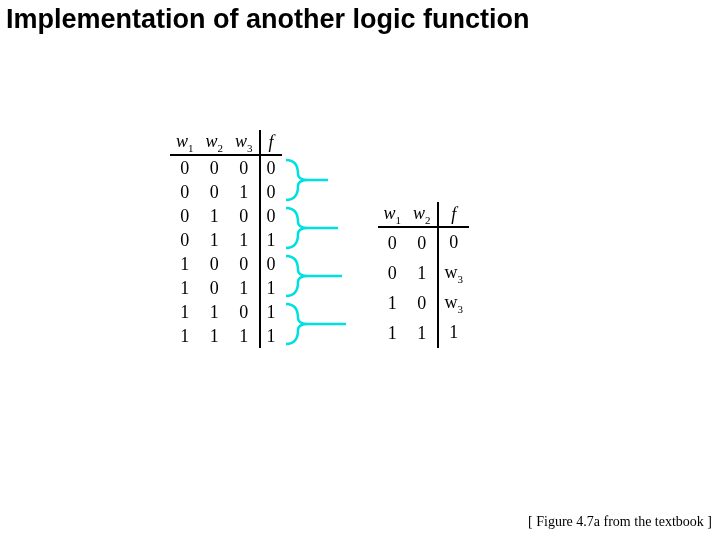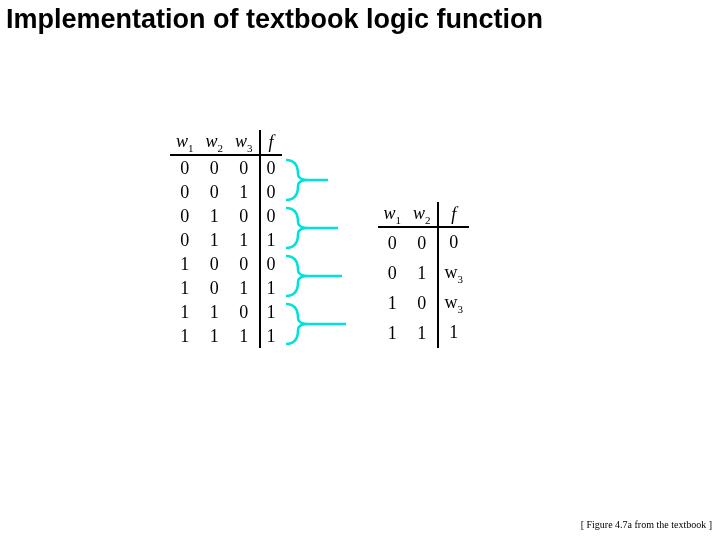--- a/index.html
+++ b/index.html
@@ -70,28 +70,28 @@
 
   .right-block {
     margin-left: 30px;
     margin-top: 20px;
   }
 
   .footer {
     position: absolute;
     right: 8px;
     bottom: 10px;
-    font-size: 10px;
+    font-size: 14px;
     font-family: "Times New Roman", Times, serif;
   }
 </style>
 </head>
 <body>
 
-<div class="title">Implementation of textbook logic function</div>
+<div class="title">Implementation of another logic function</div>
 
 <div class="content">
 
   <table class="left-table">
     <thead>
       <tr>
         <th><span>w</span><sub>1</sub></th>
         <th><span>w</span><sub>2</sub></th>
         <th><span>w</span><sub>3</sub></th>
         <th class="fcol"><span>f</span></th>

